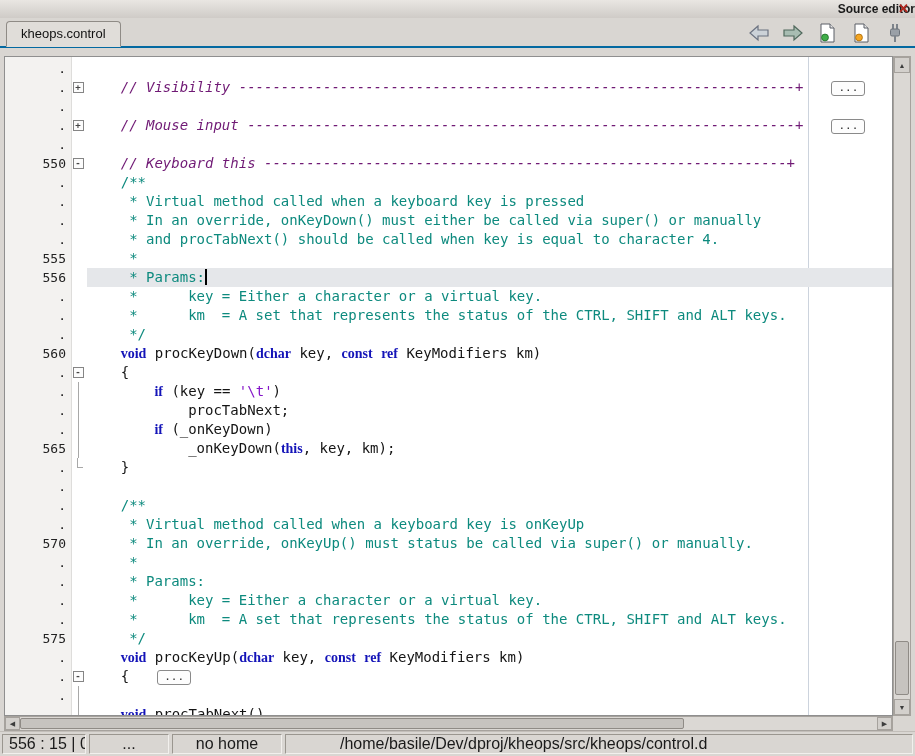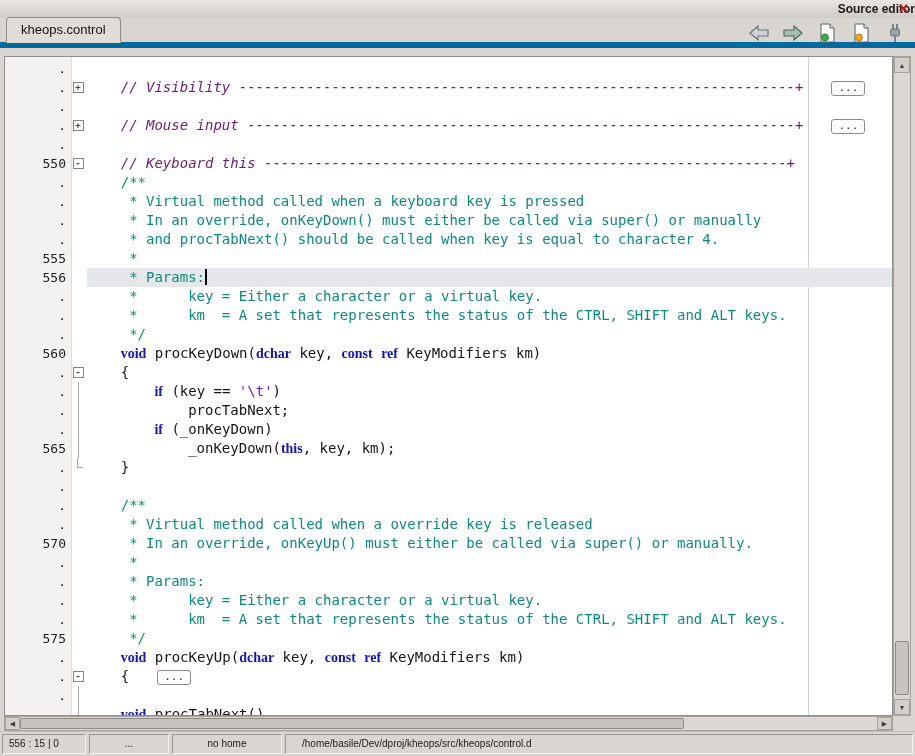--- a/index.html
+++ b/index.html
@@ -18,21 +18,21 @@
     text-align:right; font-size:12px; font-weight:bold; line-height:18px; color:#1a1a1a;
   }
   .close-btn {
     position:absolute; right:6px; top:0; height:18px; line-height:17px;
     color:#b3271e; font-weight:bold; font-size:13px; cursor:default;
   }
 
   
   .tabbar {
     position:absolute; left:0; top:18px; width:915px; height:30px;
-    border-bottom:6px solid #0369a1;
+    border-bottom:2px solid #0369a1;
   }
   .tab {
     position:absolute; left:6px; bottom:-1px; height:26px; line-height:24px;
     padding:0 14px; background:#e0ddd9;
     border:1px solid #8f8b86; border-bottom:1px solid #e0ddd9;
     border-radius:4px 4px 0 0; font-size:13px; color:#111;
   }
   .toolbar {
     position:absolute; right:8px; top:0; height:30px;
     display:flex; align-items:center; gap:10px;
@@ -105,30 +105,30 @@
   .hthumb {
     position:absolute; left:15px; top:1px; width:664px; height:11px;
     background:#c6c3bf; border:1px solid #8f8b86; border-radius:2px;
   }
 
   
   .statusbar {
     position:absolute; left:0; top:731px; width:915px; height:25px;
     background:#d9d6d2; border-top:1px solid #c2beb9;
     display:flex; align-items:flex-start; padding:2px; gap:3px;
-    font-size:10px; color:#1a1a1a;
+    font-size:16px; color:#1a1a1a;
   }
   .panel {
     border:1px solid; border-color:#9a968f #f2f0ed #f2f0ed #9a968f;
     line-height:18px; padding:0 6px; overflow:hidden; white-space:nowrap;
   }
   .p-caret { width:84px; }
   .p-dots  { width:80px; text-align:center; }
   .p-macro { width:110px; text-align:center; }
-  .p-path  { flex:1; padding-left:16px; }
+  .p-path  { flex:1; padding-left:54px; }
 </style>
 </head>
 <body>
 
 <div class="titlebar">
   <span>Source editor</span>
   <span class="close-btn"><span>✕</span></span>
 </div>
 
 <div class="tabbar">
@@ -292,26 +292,26 @@
           <div class="codeline"></div>
         </div>
         <div class="row">
           <div class="num">.</div>
           <div class="foldcol"></div>
           <div class="codeline"><span class="tk-d">    /**</span></div>
         </div>
         <div class="row">
           <div class="num">.</div>
           <div class="foldcol"></div>
-          <div class="codeline"><span class="tk-d">     * Virtual method called when a override key is released</span></div>
+          <div class="codeline"><span class="tk-d">     * Virtual method called when a keyboard key is onKeyUp</span></div>
         </div>
         <div class="row">
           <div class="num">570</div>
           <div class="foldcol"></div>
-          <div class="codeline"><span class="tk-d">     * In an override, onKeyUp() must either be called via super() or manually.</span></div>
+          <div class="codeline"><span class="tk-d">     * In an override, onKeyUp() must status be called via super() or manually.</span></div>
         </div>
         <div class="row">
           <div class="num">.</div>
           <div class="foldcol"></div>
           <div class="codeline"><span class="tk-d">     *</span></div>
         </div>
         <div class="row">
           <div class="num">.</div>
           <div class="foldcol"></div>
           <div class="codeline"><span class="tk-d">     * Params:</span></div>

